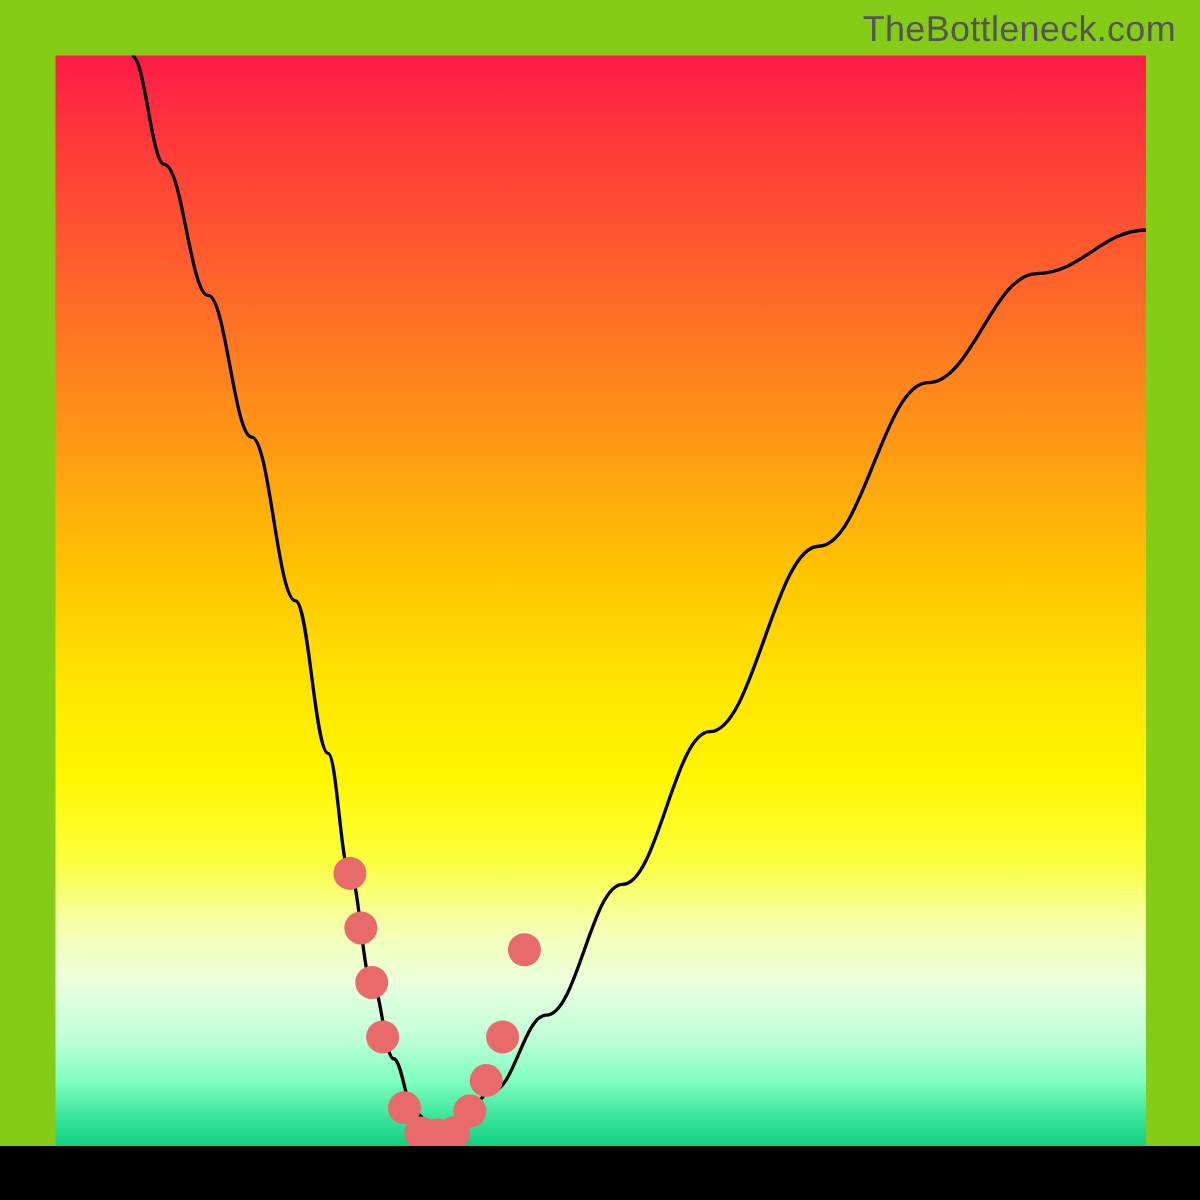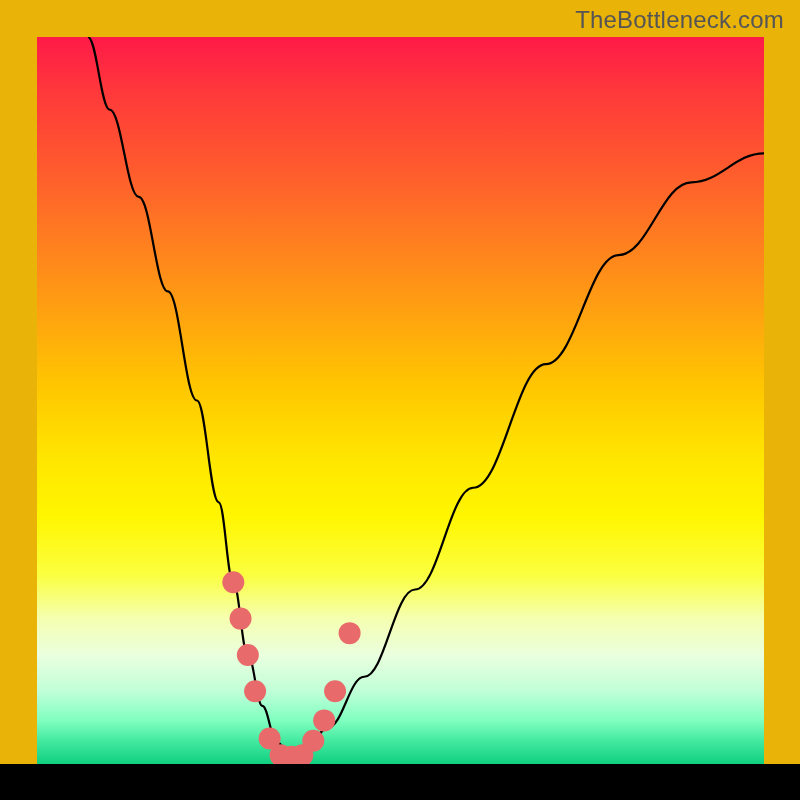--- a/index.html
+++ b/index.html
@@ -8,21 +8,21 @@
     width: 800px;
     height: 800px;
     overflow: hidden;
     background: #000;
     font-family: Arial, Helvetica, sans-serif;
   }
   .frame {
     position: relative;
     width: 800px;
     height: 764px;
-    background: #eab308;
+    background: #84cc16;
   }
   .plot-area {
     position: absolute;
     left: 37px;
     top: 37px;
     width: 727px;
     height: 727px;
     background: linear-gradient(to bottom,
       #ff1a48 0%,
       #ff3a3a 8%,

